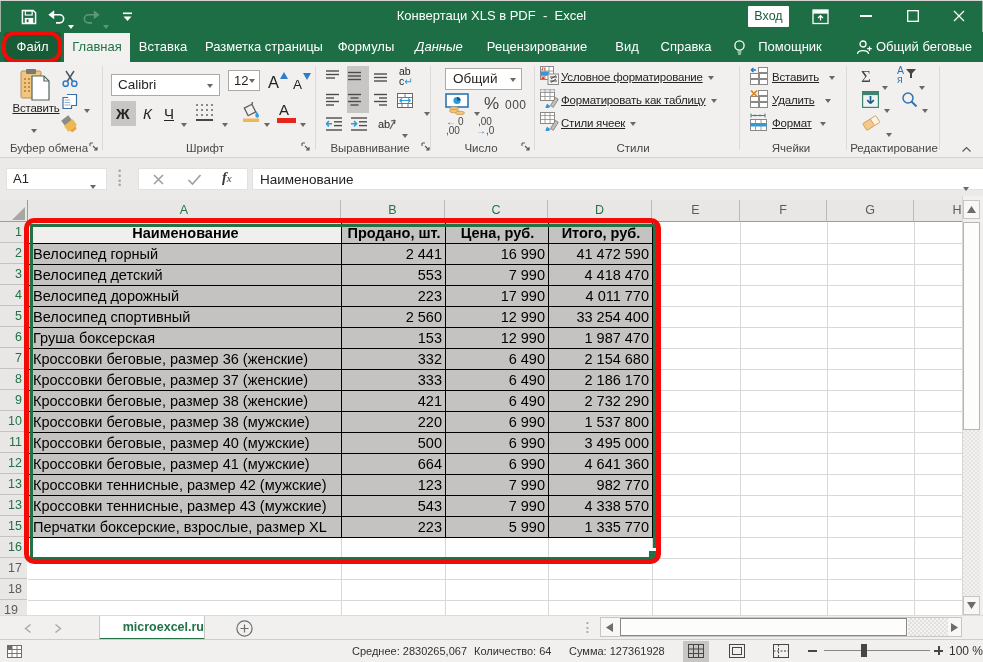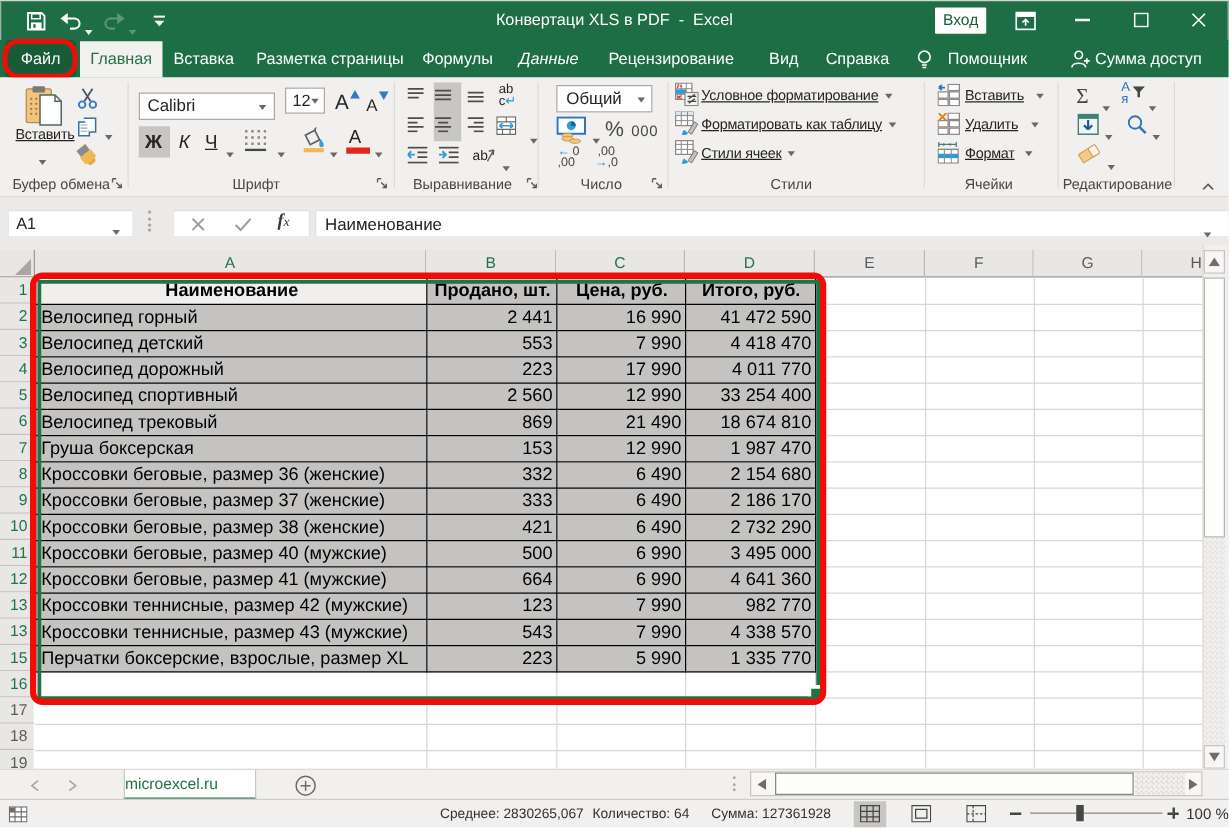--- a/index.html
+++ b/index.html
@@ -91,21 +91,21 @@
   <svg class="abs" style="left:733px;top:8px" width="13" height="16" viewBox="0 0 13 16">
     <circle cx="6.5" cy="5.5" r="4.6" fill="none" stroke="#fff" stroke-width="1.3"></circle>
     <path d="M4.5 12 H8.5 M5 14 H8" stroke="#fff" stroke-width="1.2"></path>
   </svg>
   <div class="tab" style="left:752px;width:76px;">Помощник</div>
   <svg class="abs" style="left:856px;top:8px" width="17" height="15" viewBox="0 0 17 15">
     <circle cx="7" cy="4" r="3" fill="none" stroke="#fff" stroke-width="1.3"></circle>
     <path d="M1.5 14 C1.5 9.5 12.5 9.5 12.5 14" fill="none" stroke="#fff" stroke-width="1.3"></path>
     <path d="M13.5 6.5 V11 M11.2 8.7 H15.8" stroke="#fff" stroke-width="1.3"></path>
   </svg>
-  <div class="tab" style="left:876px;width:86px;text-align:left;">Сумма доступ</div>
+  <div class="tab" style="left:876px;width:86px;text-align:left;">Общий беговые</div>
 
   <div class="abs" style="left:2px;top:-1px;width:60px;height:32px;border:4px solid #f20b07;border-radius:13px;"></div>
 </div>
 <div id="ribbon" class="abs">
   <div class="gsep" style="left:102px"></div>
   <div class="gsep" style="left:315px"></div>
   <div class="gsep" style="left:430px"></div>
   <div class="gsep" style="left:534px"></div>
   <div class="gsep" style="left:739px"></div>
   <div class="gsep" style="left:846px"></div>
@@ -454,21 +454,21 @@
   <div class="rnum" style="top:194px;color:#217346;">9</div>
   <div class="rnum" style="top:215px;color:#217346;">10</div>
   <div class="rnum" style="top:236px;color:#217346;">11</div>
   <div class="rnum" style="top:257px;color:#217346;">12</div>
   <div class="rnum" style="top:278px;color:#217346;">13</div>
   <div class="rnum" style="top:299px;color:#217346;">13</div>
   <div class="rnum" style="top:320px;color:#217346;">15</div>
   <div class="rnum" style="top:341px;color:#217346;">16</div>
   <div class="rnum" style="top:362px;color:#5b5b5b;">17</div>
   <div class="rnum" style="top:383px;color:#5b5b5b;">18</div>
-  <div class="rnum" style="top:404px;color:#5b5b5b;">19</div>
+  <div class="rnum" style="top:404px;color:#5b5b5b;text-align:center;">19</div>
   <div class="abs" style="left:28px;top:47px;width:934px;height:1px;background:#d8d8d8;"></div>
   <div class="abs" style="left:28px;top:68px;width:934px;height:1px;background:#d8d8d8;"></div>
   <div class="abs" style="left:28px;top:89px;width:934px;height:1px;background:#d8d8d8;"></div>
   <div class="abs" style="left:28px;top:110px;width:934px;height:1px;background:#d8d8d8;"></div>
   <div class="abs" style="left:28px;top:131px;width:934px;height:1px;background:#d8d8d8;"></div>
   <div class="abs" style="left:28px;top:152px;width:934px;height:1px;background:#d8d8d8;"></div>
   <div class="abs" style="left:28px;top:173px;width:934px;height:1px;background:#d8d8d8;"></div>
   <div class="abs" style="left:28px;top:194px;width:934px;height:1px;background:#d8d8d8;"></div>
   <div class="abs" style="left:28px;top:215px;width:934px;height:1px;background:#d8d8d8;"></div>
   <div class="abs" style="left:28px;top:236px;width:934px;height:1px;background:#d8d8d8;"></div>
@@ -519,26 +519,20 @@
           <td class="num">17 990</td>
           <td class="num">4 011 770</td>
         </tr>
     <tr>
           <td>Велосипед спортивный</td>
           <td class="num">2 560</td>
           <td class="num">12 990</td>
           <td class="num">33 254 400</td>
         </tr>
     <tr>
-          <td>Велосипед трековый</td>
-          <td class="num">869</td>
-          <td class="num">21 490</td>
-          <td class="num">18 674 810</td>
-        </tr>
-    <tr>
           <td>Груша боксерская</td>
           <td class="num">153</td>
           <td class="num">12 990</td>
           <td class="num">1 987 470</td>
         </tr>
     <tr>
           <td>Кроссовки беговые, размер 36 (женские)</td>
           <td class="num">332</td>
           <td class="num">6 490</td>
           <td class="num">2 154 680</td>
@@ -547,20 +541,26 @@
           <td>Кроссовки беговые, размер 37 (женские)</td>
           <td class="num">333</td>
           <td class="num">6 490</td>
           <td class="num">2 186 170</td>
         </tr>
     <tr>
           <td>Кроссовки беговые, размер 38 (женские)</td>
           <td class="num">421</td>
           <td class="num">6 490</td>
           <td class="num">2 732 290</td>
+        </tr>
+    <tr>
+          <td>Кроссовки беговые, размер 38 (мужские)</td>
+          <td class="num">220</td>
+          <td class="num">6 990</td>
+          <td class="num">1 537 800</td>
         </tr>
     <tr>
           <td>Кроссовки беговые, размер 40 (мужские)</td>
           <td class="num">500</td>
           <td class="num">6 990</td>
           <td class="num">3 495 000</td>
         </tr>
     <tr>
           <td>Кроссовки беговые, размер 41 (мужские)</td>
           <td class="num">664</td>
@@ -606,21 +606,21 @@
 </div>
 
 <div class="abs" style="left:24px;top:218px;width:637px;height:346px;border:5px solid #f20b07;border-radius:10px;z-index:50;"></div>
 <div id="sheetbar" class="abs">
   <svg class="abs" style="left:24px;top:8px" width="8" height="9" viewBox="0 0 8 9">
       <path d="M6.5 0.5 L1.5 4.5 L6.5 8.5" fill="none" stroke="#aaa8a6" stroke-width="1.4"></path>
     </svg>
   <svg class="abs" style="left:54px;top:8px" width="8" height="9" viewBox="0 0 8 9">
       <path d="M1.5 0.5 L6.5 4.5 L1.5 8.5" fill="none" stroke="#aaa8a6" stroke-width="1.4"></path>
     </svg>
-  <div class="abs" style="left:99px;top:0px;width:106px;height:24px;background:#fff;border-left:1px solid #c8c6c4;border-right:1px solid #c8c6c4;border-bottom:2px solid #217346;text-align:left;font-size:12.5px;font-weight:normal;color:#217346;line-height:22px;">microexcel.ru</div>
+  <div class="abs" style="left:99px;top:0px;width:106px;height:24px;background:#fff;border-left:1px solid #c8c6c4;border-right:1px solid #c8c6c4;border-bottom:2px solid #217346;text-align:right;font-size:12.5px;font-weight:bold;color:#217346;line-height:22px;">microexcel.ru</div>
   <svg class="abs" style="left:236px;top:4px" width="17" height="17" viewBox="0 0 17 17">
     <circle cx="8.5" cy="8.5" r="7.6" fill="none" stroke="#6e6c6a" stroke-width="1.2"></circle>
     <path d="M8.5 4.5 V12.5 M4.5 8.5 H12.5" stroke="#6e6c6a" stroke-width="1.2"></path>
   </svg>
   <div class="abs" style="left:586px;top:5px;width:4px;height:14px;color:#a8a6a4;font-size:8px;line-height:4.5px;">•<br>•<br>•</div>
 
   <div class="abs" style="left:600px;top:1px;width:362px;height:20px;background:#f8f7f6;border:1px solid #c8c6c4;"></div>
   <svg class="abs" style="left:606px;top:7px" width="7" height="9" viewBox="0 0 7 9">
       <path d="M7 0 L0 4.5 L7 9 Z" fill="#6e6c6a"></path>
     </svg>

